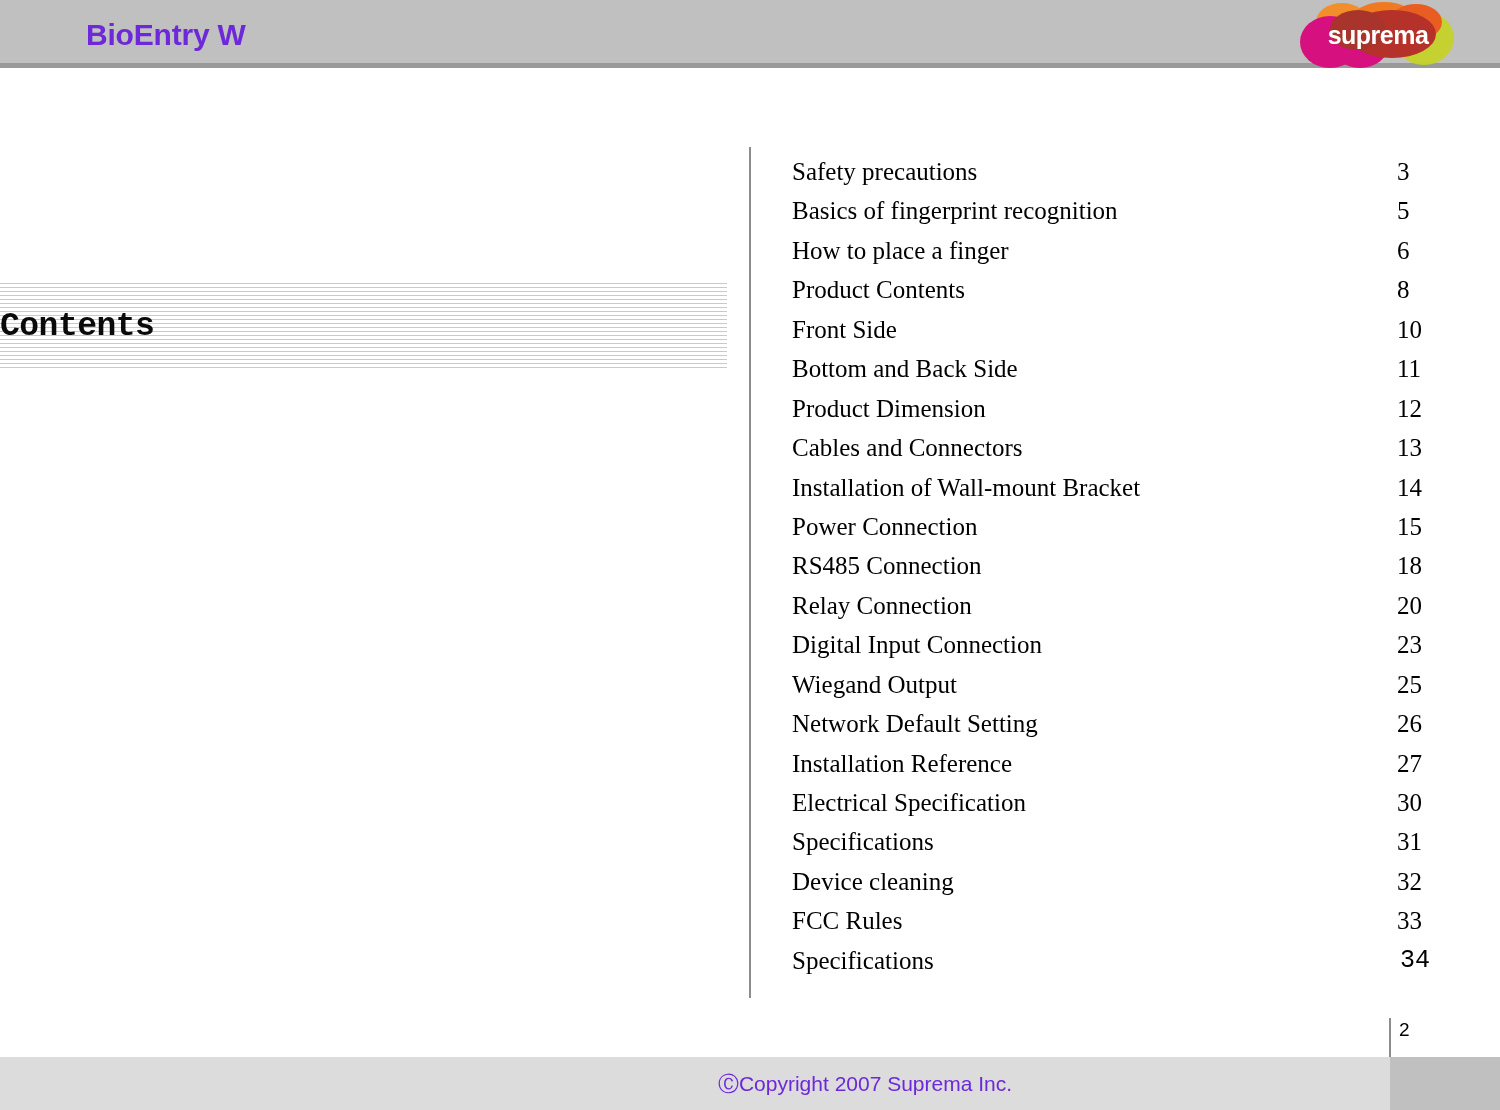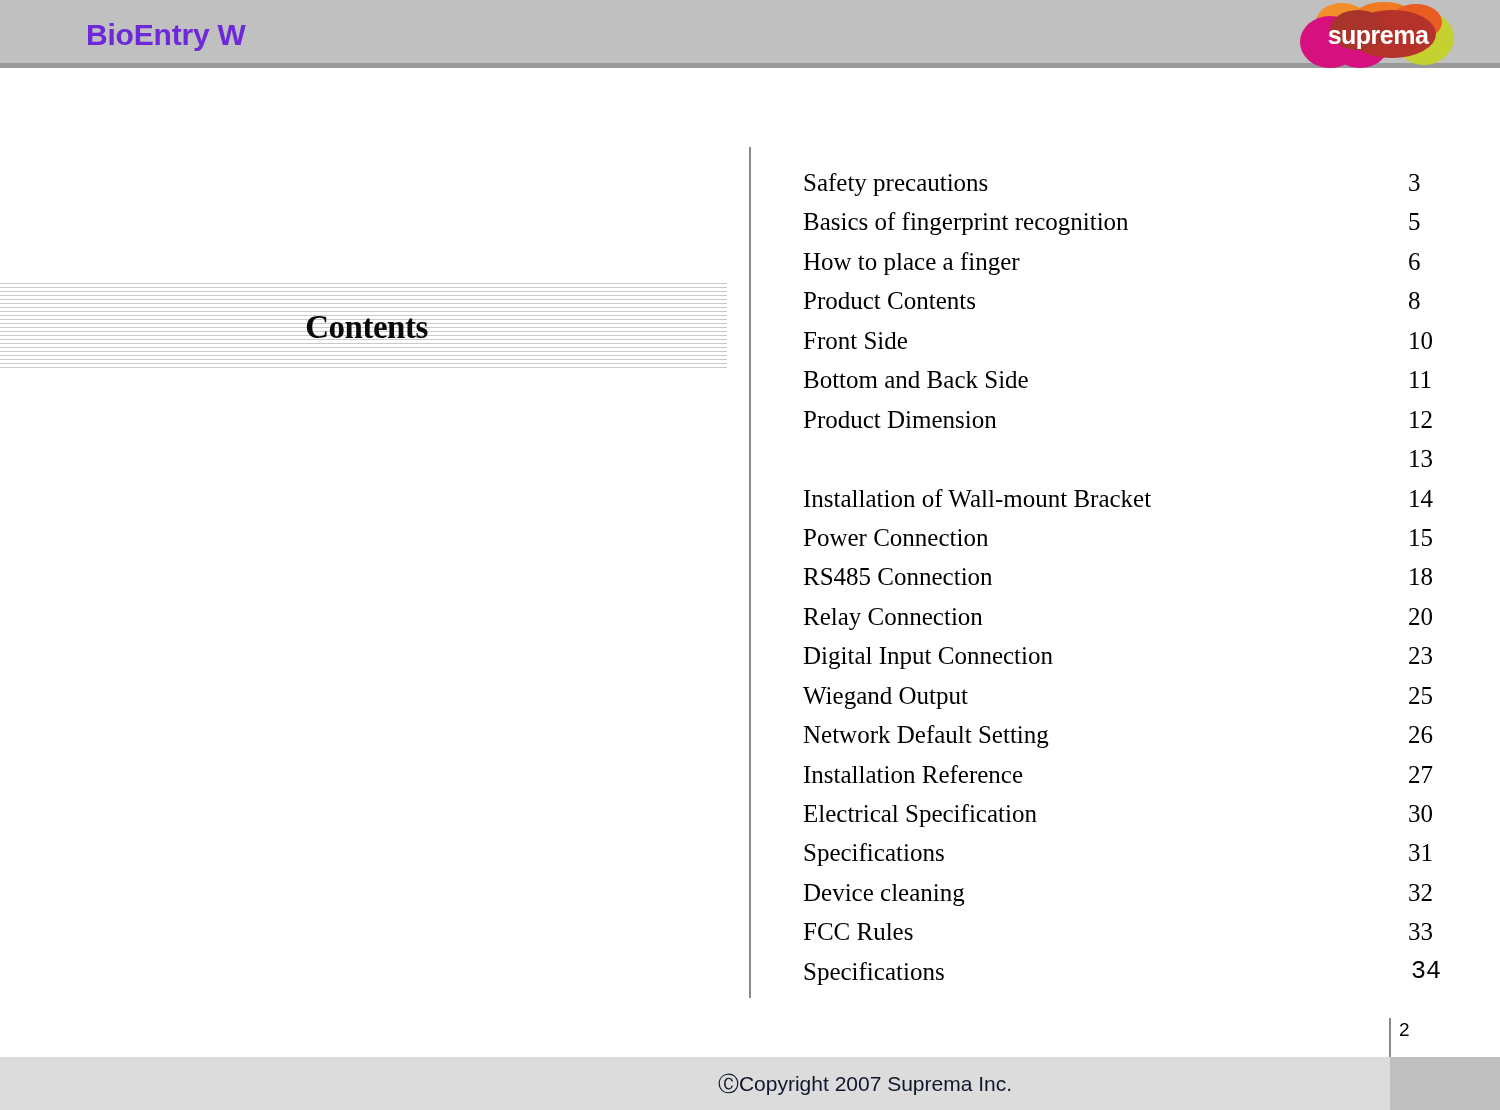--- a/index.html
+++ b/index.html
@@ -64,43 +64,42 @@
         #ffffff 4px
       );
   }
   .contents-title {
     position: absolute;
     left: 0;
     top: 0;
     width: 719px;
     height: 88px;
     line-height: 88px;
-    text-align: center;
-    font-family: Liberation Serif, serif;
+    text-align: left;
+    font-family: Liberation Mono, monospace;
     font-weight: bold;
     font-size: 33px;
     color: #0a0a0a;
     letter-spacing: -0.5px;
-    margin-left: 7px;
   }
 
   
   .toc {
     position: absolute;
     left: 749px;
     top: 147px;
     width: 690px;
     border-left: 2px solid #8c8c8c;
     padding-left: 0;
     box-sizing: border-box;
     height: 851px;
   }
   .toc-list {
     list-style: none;
-    margin: 16px;
+    margin: 5px;
     padding: 0;
   }
   .toc-row {
     position: relative;
     height: 39.45px;
     line-height: 39.45px;
     font-size: 25px;
     color: #000000;
     white-space: nowrap;
   }
@@ -158,21 +157,21 @@
   .footer-copyright {
     position: absolute;
     left: 0;
     top: 0;
     width: 1390px;
     height: 53px;
     line-height: 53px;
     text-align: center;
     font-family: "Liberation Sans", sans-serif;
     font-size: 21px;
-    color: #0f172a;
+    color: #6d28d9;
     padding-left: 340px;
     box-sizing: border-box;
   }
 </style>
 </head>
 <body>
 
 <div class="header">
   <div class="header-title">BioEntry W</div>
 
@@ -232,20 +231,21 @@
       </li>
       <li class="toc-row">
         <span class="toc-label">Bottom and Back Side</span>
         <span class="toc-page">11</span>
       </li>
       <li class="toc-row">
         <span class="toc-label">Product Dimension</span>
         <span class="toc-page">12</span>
       </li>
       <li class="toc-row">
+        <span class="toc-label">Cables and Connectors</span>
         <span class="toc-page">13</span>
       </li>
       <li class="toc-row">
         <span class="toc-label">Installation of Wall-mount Bracket</span>
         <span class="toc-page">14</span>
       </li>
       <li class="toc-row">
         <span class="toc-label">Power Connection</span>
         <span class="toc-page">15</span>
       </li>

